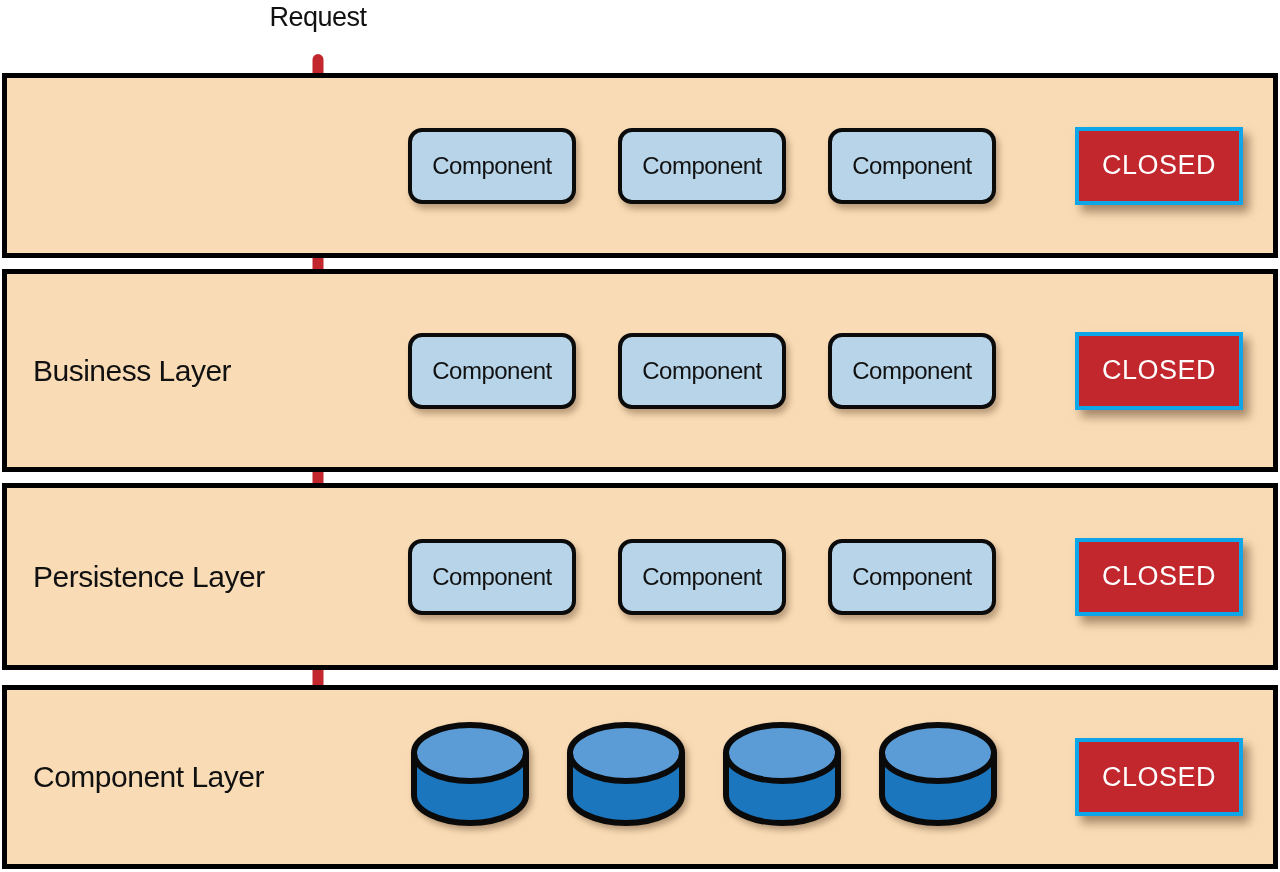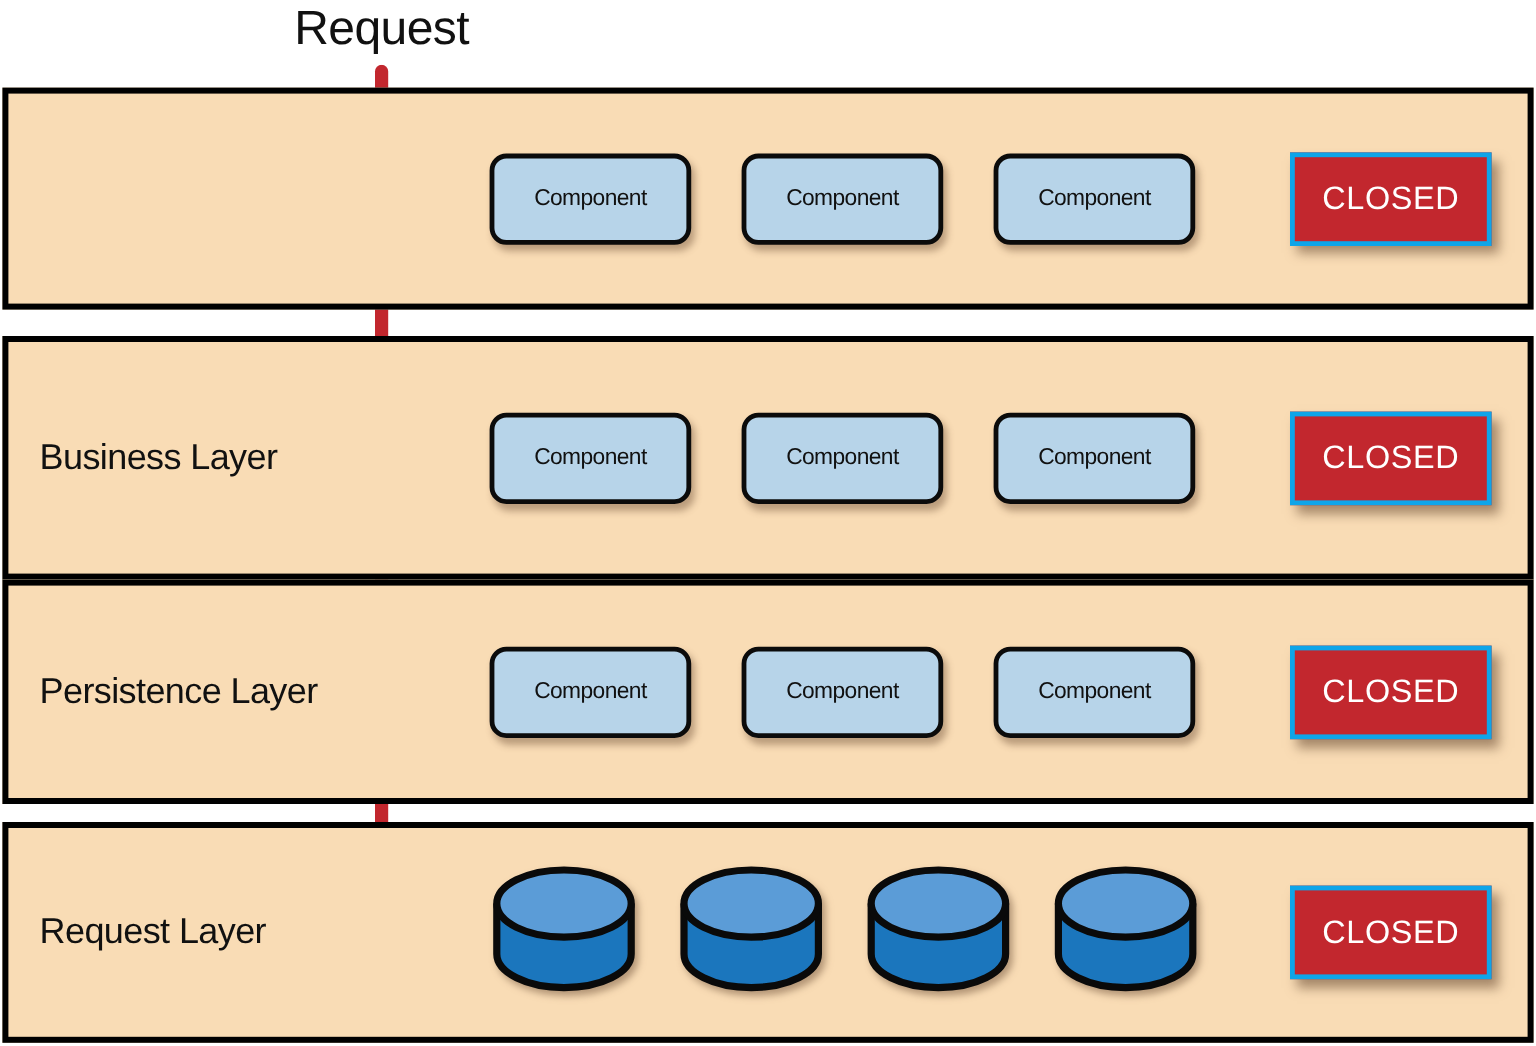--- a/index.html
+++ b/index.html
@@ -12,46 +12,46 @@
     --cylinder-top:#5b9cd7;
     --cylinder-body:#1b76bd;
     --text:#111111;
   }
   *{margin:0;padding:0;box-sizing:border-box;}
   html,body{width:1280px;height:872px;background:#ffffff;overflow:hidden;}
   body{position:relative;font-family:"Liberation Sans",sans-serif;color:var(--text);}
 
   .request-label{
     position:absolute;left:232px;top:2px;width:172px;
-    text-align:center;font-size:40px;font-weight:400;
+    text-align:center;font-size:27px;font-weight:400;
     letter-spacing:-0.5px;color:var(--text);
   }
 
   .layer{
     position:absolute;left:2px;width:1276px;
     background:var(--layer-bg);
     border:5px solid var(--layer-border);
   }
   .layer-1{top:73px;height:185px;}
-  .layer-2{top:280px;height:203px;}
+  .layer-2{top:269px;height:203px;}
   .layer-3{top:483px;height:187px;}
   .layer-4{top:685px;height:184px;}
 
   .layer-label{
     position:absolute;left:26px;top:50%;transform:translateY(-50%);
     font-size:30px;letter-spacing:-0.5px;white-space:nowrap;color:var(--text);
   }
 
   .component{
     position:absolute;top:50%;transform:translateY(-50%);
     width:168px;height:76px;
     background:var(--component-bg);
     border:4px solid #0b0b0b;border-radius:14px;
     display:flex;align-items:center;justify-content:center;
-    font-size:19px;letter-spacing:-0.5px;color:var(--text);
+    font-size:24px;letter-spacing:-0.5px;color:var(--text);
     box-shadow:3px 5px 6px rgba(110,80,55,0.45);
   }
   .comp-pos-1{left:401px;}
   .comp-pos-2{left:611px;}
   .comp-pos-3{left:821px;}
 
   .closed-badge{
     position:absolute;top:50%;transform:translateY(-50%);left:1068px;
     width:168px;height:78px;
     background:var(--closed-bg);
@@ -115,21 +115,21 @@
 
 <div class="layer layer-3">
   <div class="layer-label">Persistence Layer</div>
   <div class="component comp-pos-1">Component</div>
   <div class="component comp-pos-2">Component</div>
   <div class="component comp-pos-3">Component</div>
   <div class="closed-badge">CLOSED</div>
 </div>
 
 <div class="layer layer-4">
-  <div class="layer-label">Request Layer</div>
+  <div class="layer-label">Component Layer</div>
   <svg class="db-cylinder db-pos-1" viewBox="0 0 124 112">
     <path d="M6 34 L6 76 A56 28 0 0 0 118 76 L118 34" fill="var(--cylinder-body)" stroke="#0a0a0a" stroke-width="6"></path>
     <ellipse cx="62" cy="34" rx="56" ry="28" fill="var(--cylinder-top)" stroke="#0a0a0a" stroke-width="6"></ellipse>
   </svg>
   <svg class="db-cylinder db-pos-2" viewBox="0 0 124 112">
     <path d="M6 34 L6 76 A56 28 0 0 0 118 76 L118 34" fill="var(--cylinder-body)" stroke="#0a0a0a" stroke-width="6"></path>
     <ellipse cx="62" cy="34" rx="56" ry="28" fill="var(--cylinder-top)" stroke="#0a0a0a" stroke-width="6"></ellipse>
   </svg>
   <svg class="db-cylinder db-pos-3" viewBox="0 0 124 112">
     <path d="M6 34 L6 76 A56 28 0 0 0 118 76 L118 34" fill="var(--cylinder-body)" stroke="#0a0a0a" stroke-width="6"></path>

